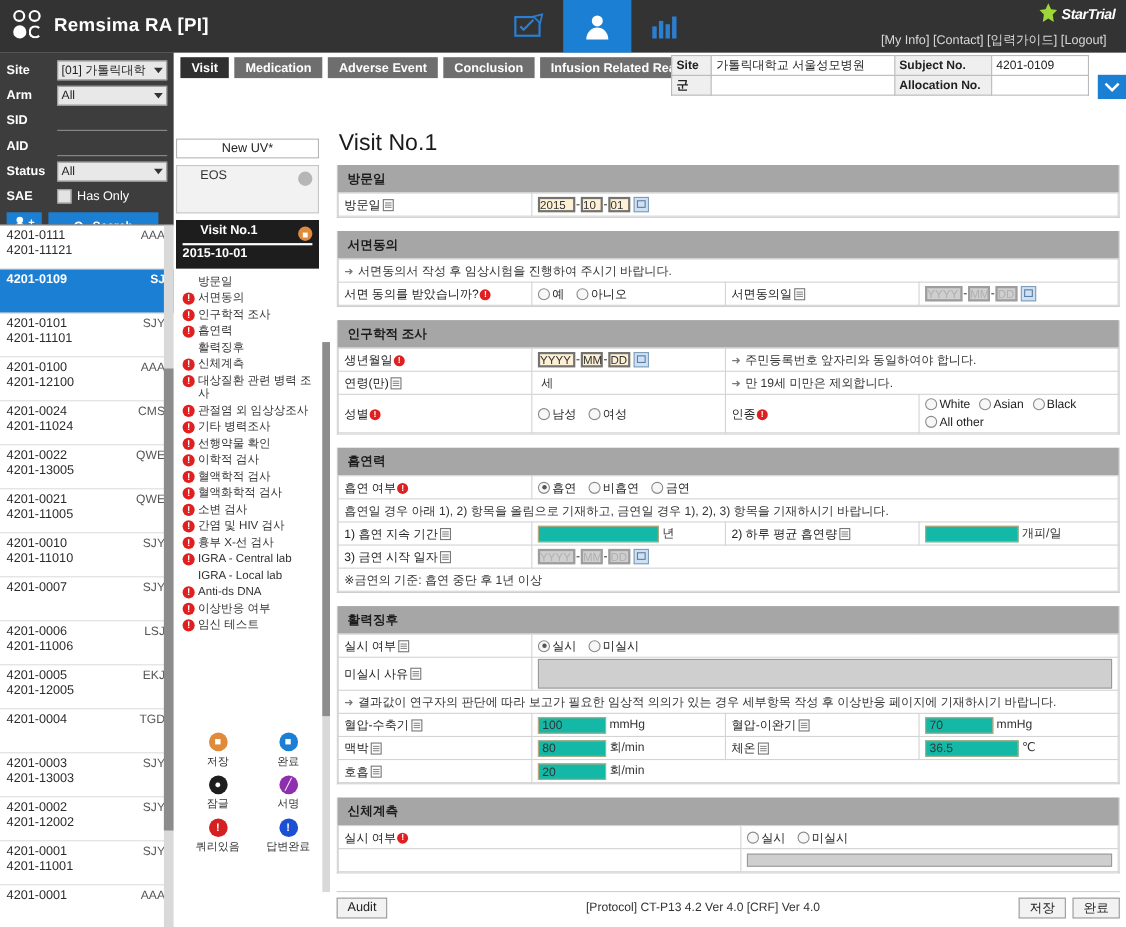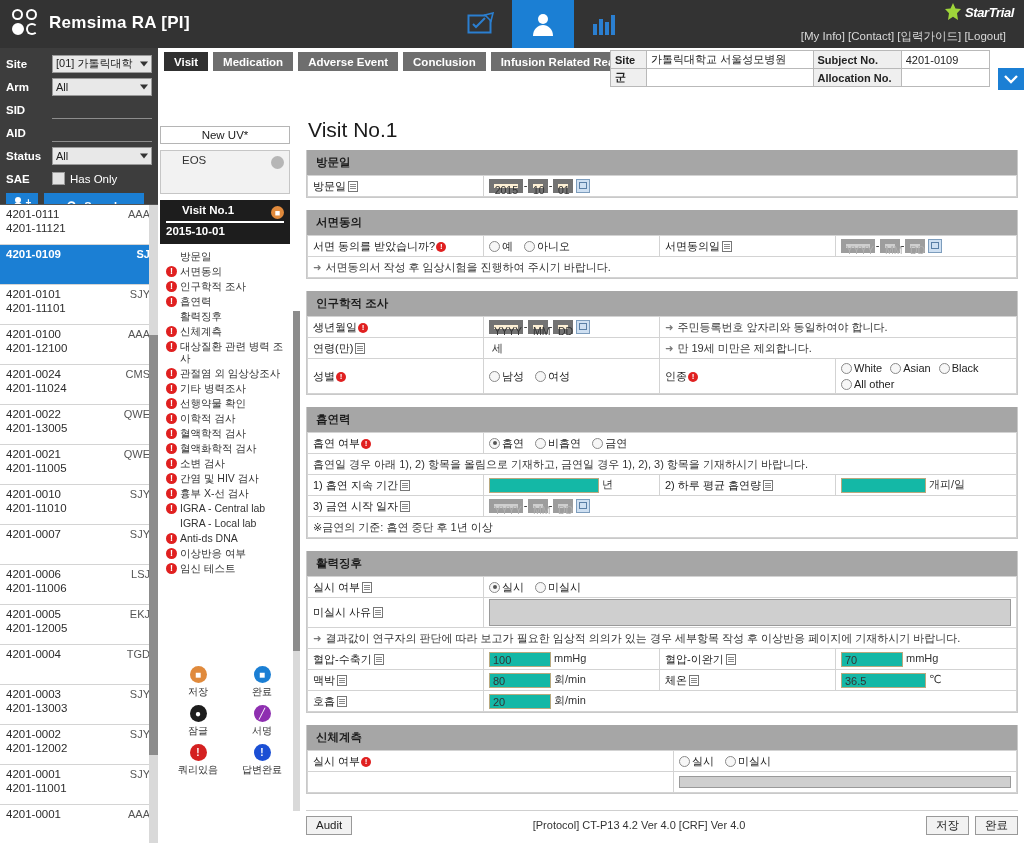--- a/index.html
+++ b/index.html
@@ -232,22 +232,22 @@
     margin-left: 1px; }
   .docico {
     display: inline-block; width: 10px; height: 11px; border: 1px solid #777;
     background: #fff; vertical-align: -2px; margin-left: 2px; position: relative;
   }
   .docico::after {
     content: ""; position: absolute; left: 1px; top: 2px; width: 6px; height: 1px;
     box-shadow: 0 2px 0 #888, 0 4px 0 #888; background: #888;
   }
   .dt-seg {
-    display: inline-block; background: #fdf0d5; border: 5px solid #737373;
-    height: 14px; line-height: 13px; text-align: right; font-size: 10.5px;
+    display: inline-block; background: #fdf0d5; border: 2px solid #737373;
+    height: 14px; line-height: 13px; text-align: left; font-size: 10.5px;
     color: #333; vertical-align: middle;
   }
   .dt-seg.y { width: 34px; } .dt-seg.m { width: 20px; } .dt-seg.d { width: 20px; }
   .dt-seg.gray { background: #cfcfcf; border-color: #9d9d9d; color: #b0b0b0; }
   .dt-dash { display: inline-block; width: 5px; text-align: center; }
   .cal-btn {
     display: inline-block; width: 14px; height: 14px; background: #cfe0f2;
     border: 1px solid #7d9dbd; vertical-align: middle; margin-left: 3px;
     position: relative; cursor: pointer;
   }
@@ -681,36 +681,36 @@
           </tr>
         </tbody>
           </table>
       </div>
 
       <div class="sect">
         <div class="sect-hd">서면동의</div>
         <table class="ftab">
           <tbody>
               <tr>
+            <td class="note arrowtxt" colspan="4">서면동의서 작성 후 임상시험을 진행하여 주시기 바랍니다.</td>
+          </tr>
+          <tr>
             <td class="lbl">
               <span>서면 동의를 받았습니까?</span><span class="req">!</span>
             </td>
             <td style="width:176px">
               <span class="radio"></span><span class="rlab">예</span>
               <span class="radio"></span><span class="rlab">아니오</span>
             </td>
             <td style="width:176px">
               <span>서면동의일</span><span class="docico"></span>
             </td>
             <td>
               <span class="dt-seg y gray">YYYY</span><span class="dt-dash">-</span><span class="dt-seg m gray">MM</span><span class="dt-dash">-</span><span class="dt-seg d gray">DD</span><span class="cal-btn"></span>
             </td>
-          </tr>
-          <tr>
-            <td class="note arrowtxt" colspan="4">서면동의서 작성 후 임상시험을 진행하여 주시기 바랍니다.</td>
           </tr>
         </tbody>
           </table>
       </div>
 
       <div class="sect">
         <div class="sect-hd">인구학적 조사</div>
         <table class="ftab">
           <tbody>
               <tr>

